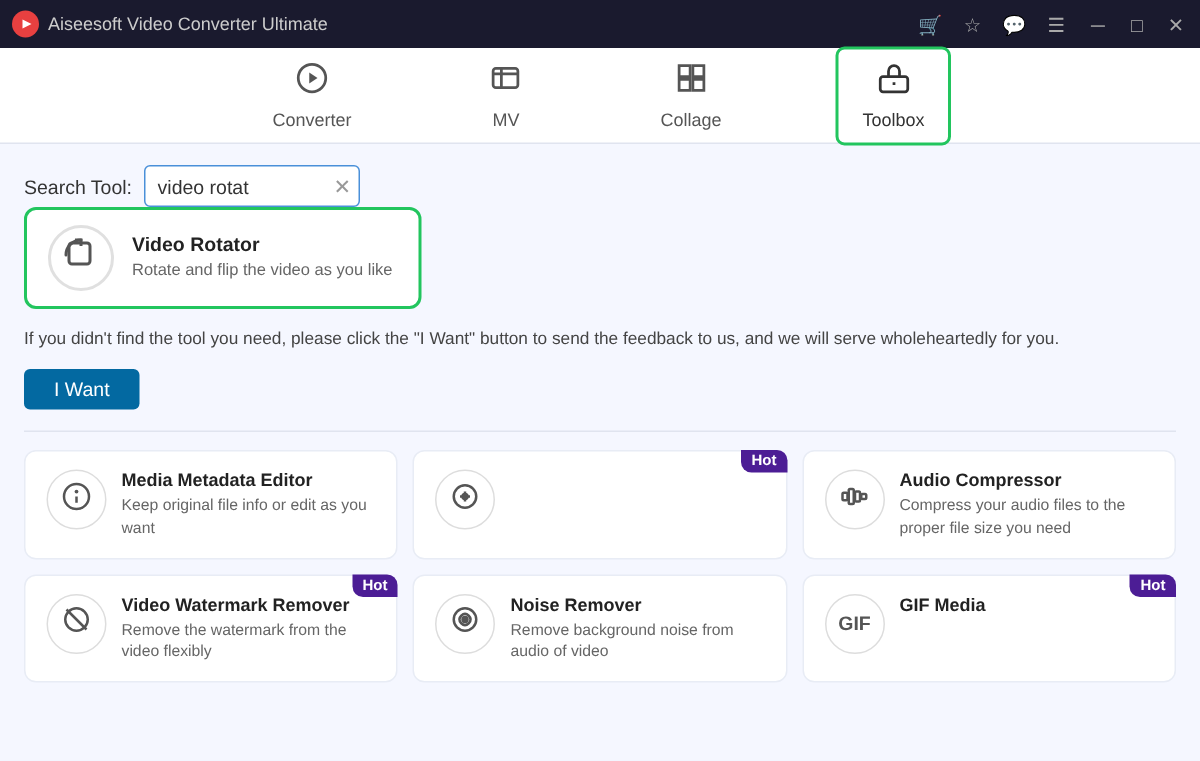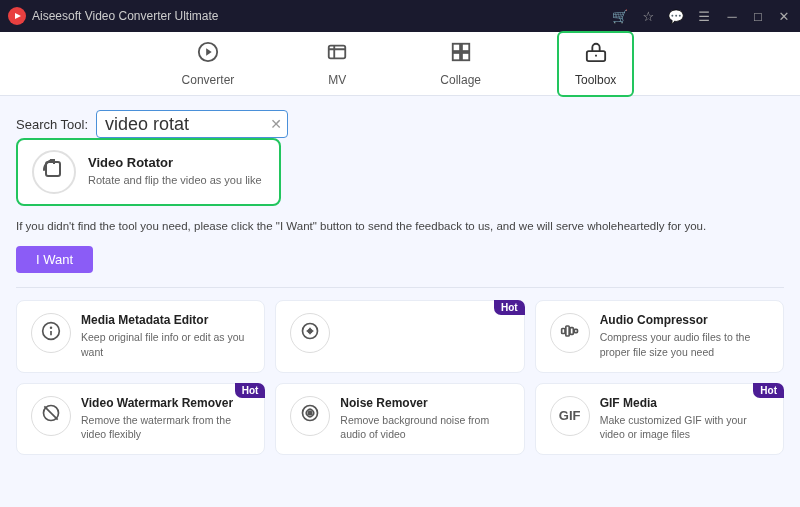--- a/index.html
+++ b/index.html
@@ -132,26 +132,26 @@
       font-size: 13px;
       color: #333;
       white-space: nowrap;
     }
     .search-input-wrapper {
       position: relative;
       display: flex;
       align-items: center;
     }
     .search-input {
-      width: 192px;
+      width: 144px;
       height: 28px;
       border: 1.5px solid #4a90d9;
       border-radius: 4px;
       padding: 0 28px 0 8px;
-      font-size: 18px;
+      font-size: 13px;
       color: #333;
       outline: none;
     }
     .search-clear {
       position: absolute;
       right: 6px;
       color: #999;
       cursor: pointer;
       font-size: 14px;
     }
@@ -194,21 +194,21 @@
     
     .feedback-text {
       font-size: 11.5px;
       color: #444;
       margin-bottom: 11px;
       line-height: 1.5;
     }
 
     
     .i-want-btn {
-      background: #8b5cf6;
+      background: #0369a1;
       color: white;
       border: none;
       border-radius: 4px;
       padding: 6px 20px;
       font-size: 13px;
       cursor: pointer;
       margin-bottom: 14px;
     }
 
     
@@ -472,19 +472,18 @@
         </div>
       </div>
 
       <div class="tool-card">
         <span class="hot-badge">Hot</span>
         <div class="card-icon-circle">
           <span class="card-icon" style="font-size:13px; font-weight:bold; color:#555;">GIF</span>
         </div>
         <div class="card-info">
           <h4>GIF Media</h4>
-          <p>Make customized GIF with your video or image files</p>
         </div>
       </div>
 
     </div>
   </div>
 </div>
 
 </body></html>

